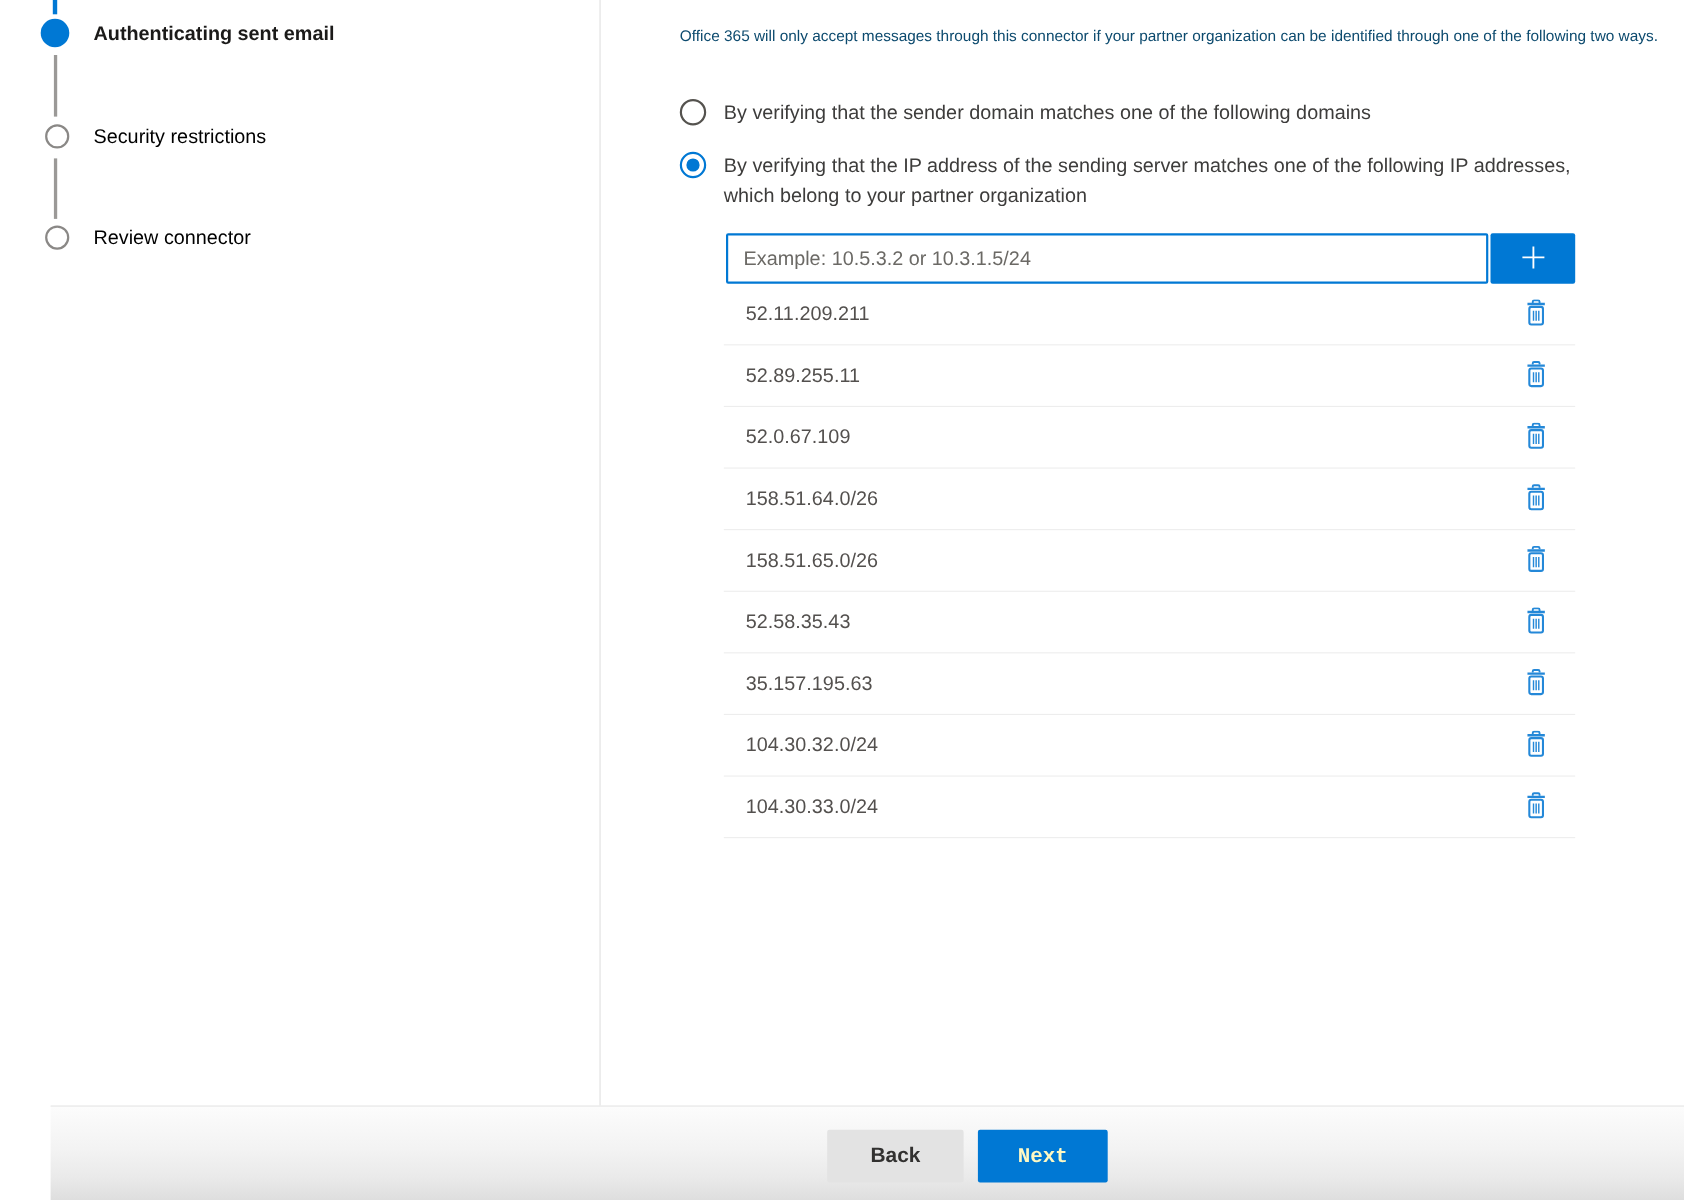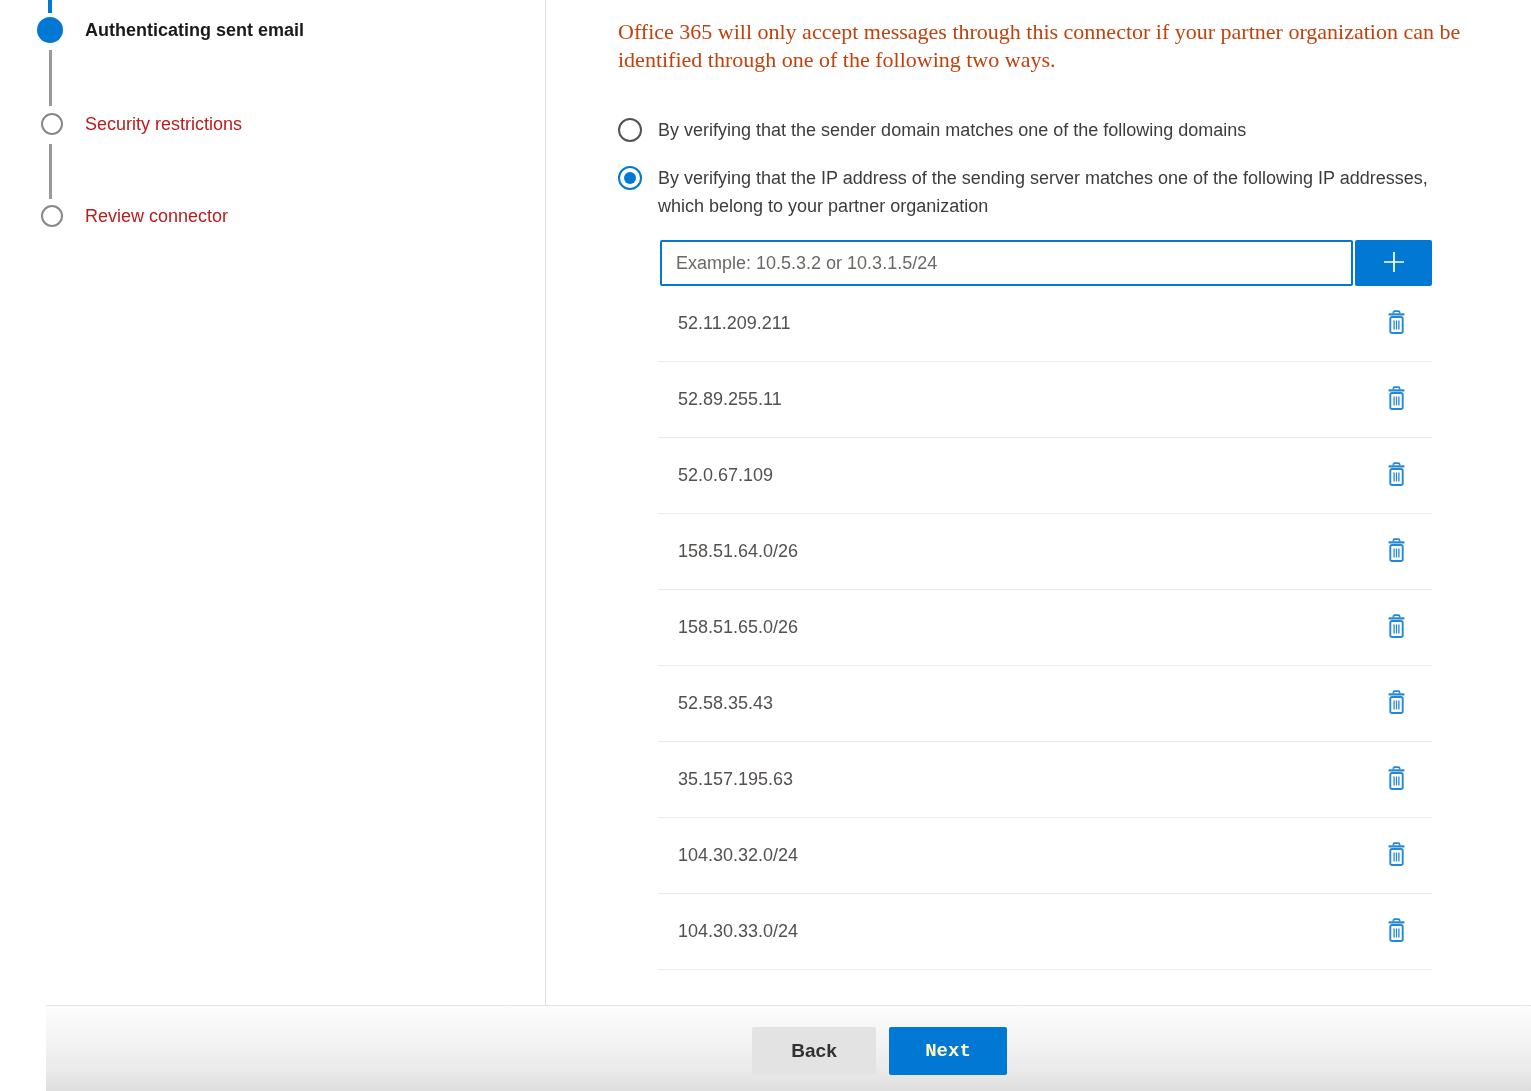--- a/index.html
+++ b/index.html
@@ -13,43 +13,43 @@
   .sidebar { width:546px; flex:0 0 546px; border-right:1px solid #e0e0e0; position:relative;text-decoration:underline; }
   .step-line { position:absolute; width:3px; background:#9b9997; left:49px; }
   .step-line.done { background:#0078d4; width:4px; left:48px; }
   .line-top     { top:0;    height:13px; }
   .line-mid1    { top:50px; height:56px; }
   .line-mid2    { top:144px;height:55px; }
   .step-dot-current { position:absolute; left:37px; top:17px; width:26px; height:26px; border-radius:50%; background:#0078d4; }
   .step-dot-open { position:absolute; width:22px; height:22px; border-radius:50%; border:2.5px solid #8a8886; background:#fff; }
   .dot2 { left:41px; top:113px; }
   .dot3 { left:41px; top:205px; }
-  .step-label { position:absolute; left:85px; font-size:18px; color:#b91c1c; white-space:nowrap; }
+  .step-label { position:absolute; left:85px; font-size:18px; color:#000000; white-space:nowrap; }
   .step-label.current { top:20px; font-weight:bold; color:#1b1a19; }
   .step-label.l2 { top:114px; }
   .step-label.l3 { top:206px; }
 
   
   .content { flex:1; padding:18px 0 0 72px; overflow:hidden; position:relative; }
-  .intro { width:908px; font-size:22px; line-height:28px; color:#c2410c;font-family:Liberation Serif, serif; }
+  .intro { width:908px; font-size:14px; line-height:28px; color:#0c4a6e; }
 
   .options { margin-top:42px; }
   .option-row { display:flex; align-items:flex-start; margin-bottom:20px; cursor:default; }
   .radio { flex:0 0 24px; width:24px; height:24px; border-radius:50%; border:2px solid #55534f; background:#fff; margin-top:2px; position:relative; }
   .radio.selected { border-color:#0078d4; }
   .radio.selected::after { content:""; position:absolute; left:4px; top:4px; width:12px; height:12px; border-radius:50%; background:#0078d4; }
   .option-label { margin-left:16px; font-size:18px; line-height:28px; color:#3d3c3b; max-width:815px; }
 
   .ip-entry-row { margin:3px 0 0 42px; display:flex;border-radius:11px; }
   .ip-input { width:693px; height:46px; border:2px solid #0078d4; border-radius:2px; padding:0 14px; font-size:18px; font-family:"Liberation Sans","DejaVu Sans",sans-serif; color:#3d3c3b; outline:none; }
   .ip-input::placeholder { color:#6b6965; opacity:1; }
   .add-btn { width:77px; height:46px; margin-left:2px; background:#0078d4; border:none; border-radius:2px; display:flex; align-items:center; justify-content:center; cursor:pointer; }
 
   .ip-list { margin-left:40px; width:774px; }
-  .ip-row { height:76px; display:flex; align-items:center; border-bottom:1px solid #ededed; }
+  .ip-row { height:56px; display:flex; align-items:center; border-bottom:1px solid #ededed; }
   .ip-value { padding-left:20px; font-size:18px; color:#53504e; flex:1; }
   .del-btn { background:none; border:none; cursor:pointer; padding:4px; margin-right:22px; display:flex; align-items:center; }
 
   
   .footer { height:86px; flex:0 0 86px; position:relative;
     background:linear-gradient(180deg,#fcfcfc 0%,#f3f3f3 45%,#eaeaea 75%,#dedede 100%);
     border-top:1px solid #e3e3e3;margin-left:46px; }
   .btn { position:absolute; top:21px; height:48px; border:none; border-radius:2px; font-size:19px; font-weight:600; font-family:"Liberation Sans","DejaVu Sans",sans-serif; cursor:pointer; }
   .btn-back { left:706px; width:124px; background:#e3e3e3; color:#323130; }
   .btn-next { left:843px; width:118px; background:#0078d4; color:#fef9c3;font-family:Liberation Mono, monospace; }

